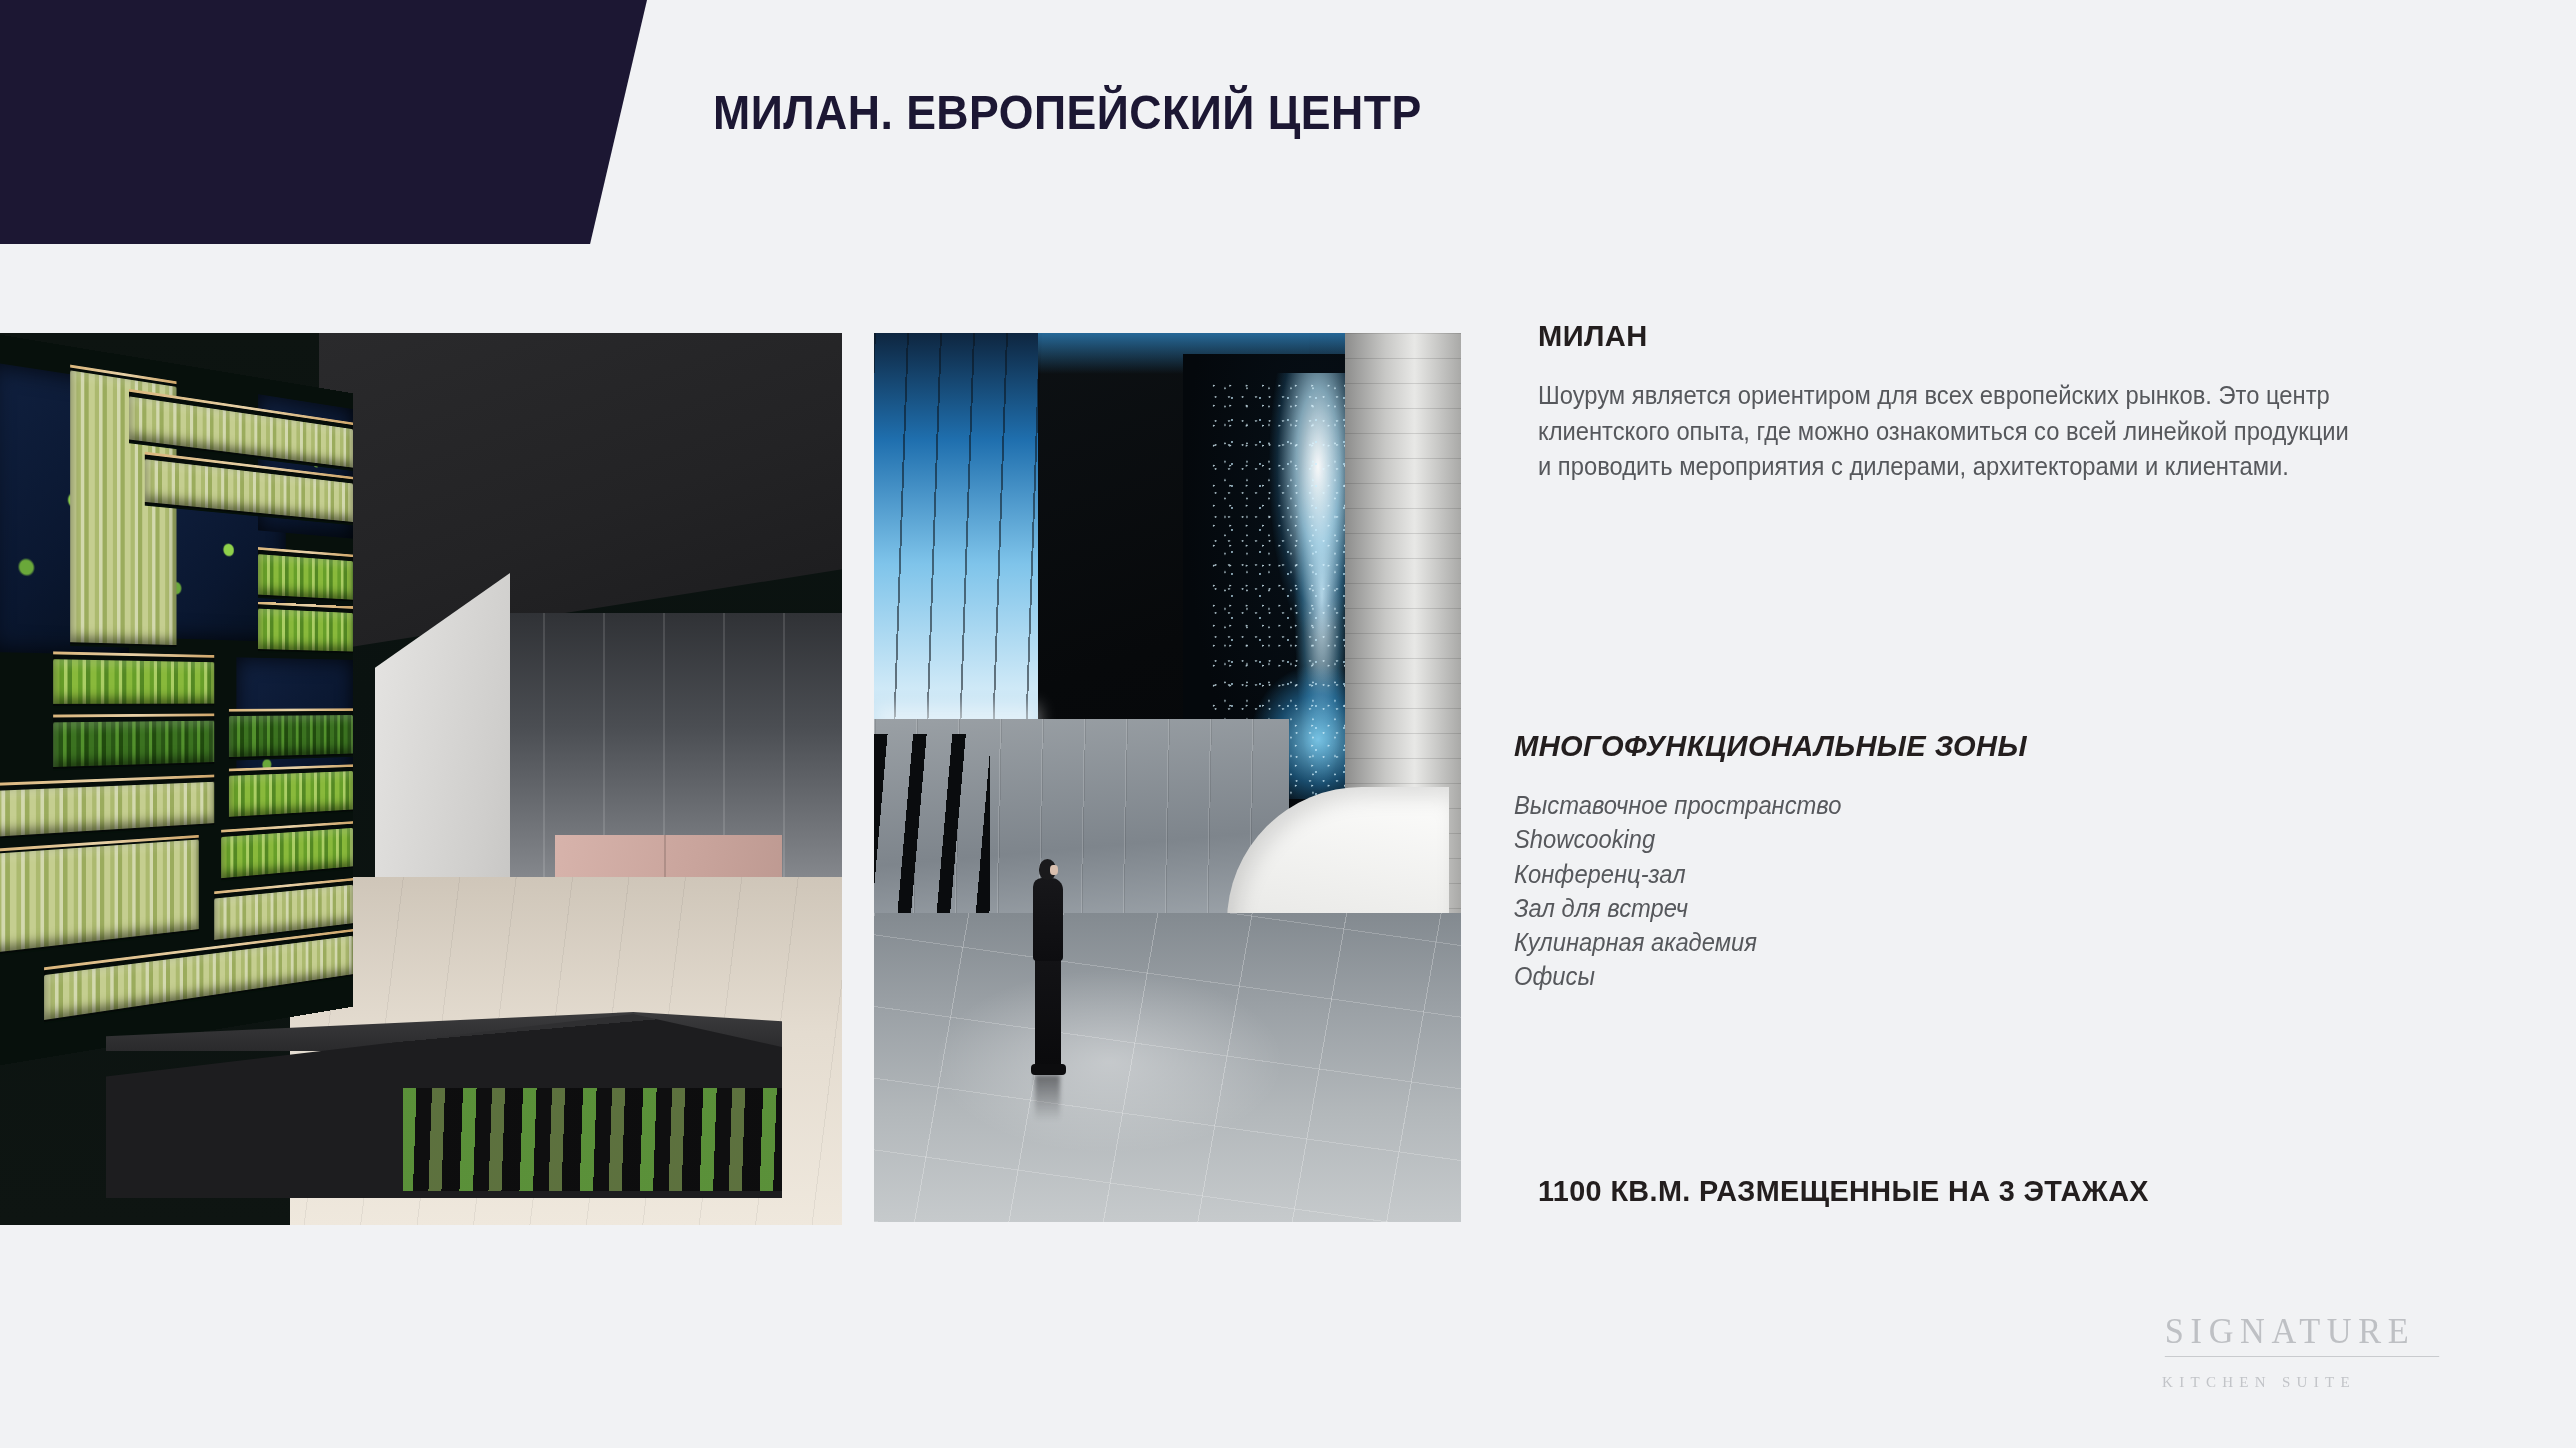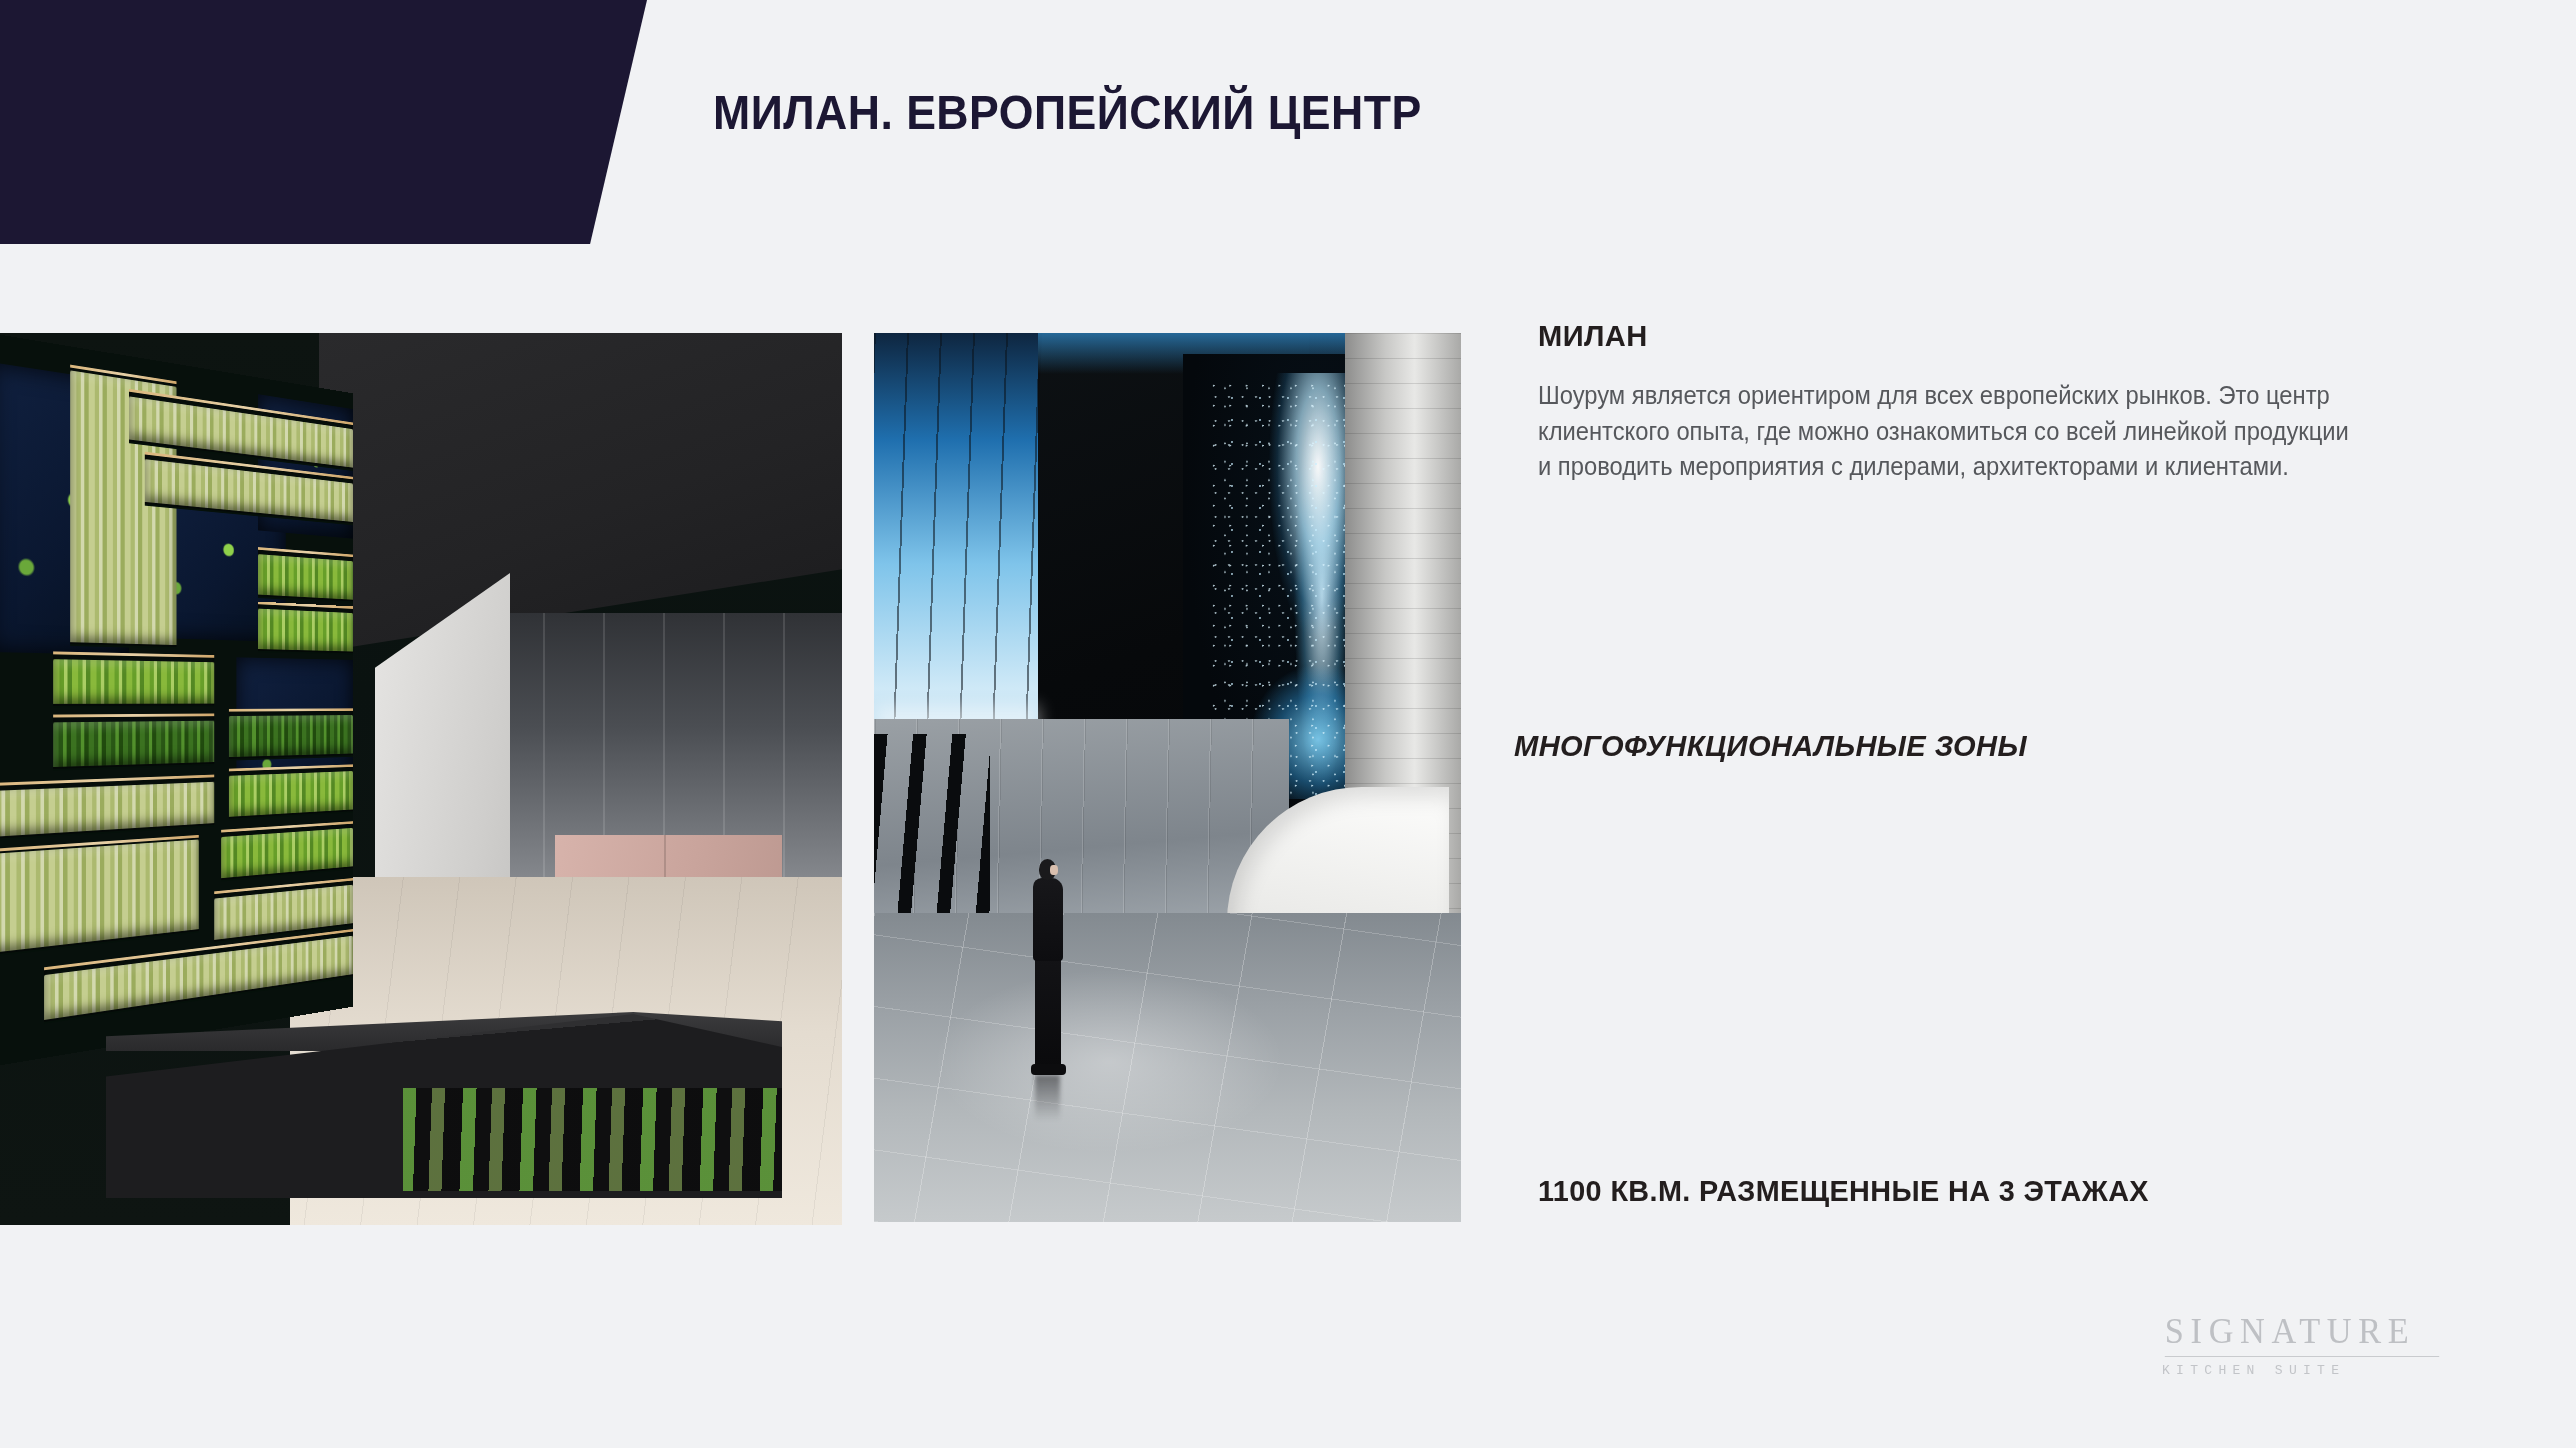--- a/index.html
+++ b/index.html
@@ -305,22 +305,22 @@
     color:#BEC0C4;
   }
   .sig-main{
     font-family:"Liberation Serif",serif;
     font-size:35px;letter-spacing:6.8px;line-height:1;
     padding-bottom:6.8px;
     border-bottom:1.9px solid #C9CBCE;
     transform:scaleX(0.98);
   }
   .sig-sub{
-    font-family:Liberation Mono, monospace;
-    font-size:13px;letter-spacing:6.3px;margin-top:6px;font-weight:400;
+    font-family:Liberation Serif, serif;
+    font-size:15px;letter-spacing:6.3px;margin-top:17px;font-weight:400;
     color:#C2C4C8;
   }
 </style>
 </head>
 <body style="--navy: #1C1733; background: rgb(241, 242, 244);">
 
 <div class="slide">
 
   <div class="header-banner" style="background: rgb(28, 23, 51);"></div>
   <div class="brand-logo" style="color: rgb(233, 234, 241);">HOMEIER</div>
@@ -426,20 +426,28 @@
     </div>
   </div>
 
   <div class="txt-col">
     <h2 class="sec-heading" style="color: rgb(35, 30, 30);">МИЛАН</h2>
     <p class="sec-body" style="color: rgb(86, 88, 92);">Шоурум является ориентиром для всех европейских рынков. Это центр клиентского опыта, где можно ознакомиться со всей линейкой продукции и проводить мероприятия с дилерами, архитекторами и клиентами.</p>
   </div>
 
   <div class="zones-block">
     <h2 class="sec-heading" style="color: rgb(35, 30, 30);">МНОГОФУНКЦИОНАЛЬНЫЕ ЗОНЫ</h2>
+    <ul class="zone-list">
+      <li style="color: rgb(86, 88, 92);">Выставочное пространство</li>
+      <li style="color: rgb(86, 88, 92);">Showcooking</li>
+      <li style="color: rgb(86, 88, 92);">Конференц-зал</li>
+      <li style="color: rgb(86, 88, 92);">Зал для встреч</li>
+      <li style="color: rgb(86, 88, 92);">Кулинарная академия</li>
+      <li style="color: rgb(86, 88, 92);">Офисы</li>
+    </ul>
   </div>
 
   <div class="stat-line" style="color: rgb(35, 30, 30);">1100 КВ.М. РАЗМЕЩЕННЫЕ НА 3 ЭТАЖАХ</div>
 
   <div class="sig-logo" style="color: rgb(190, 192, 196);">
     <div class="sig-main">SIGNATURE</div>
     <div class="sig-sub">KITCHEN SUITE</div>
   </div>
 
 </div>

